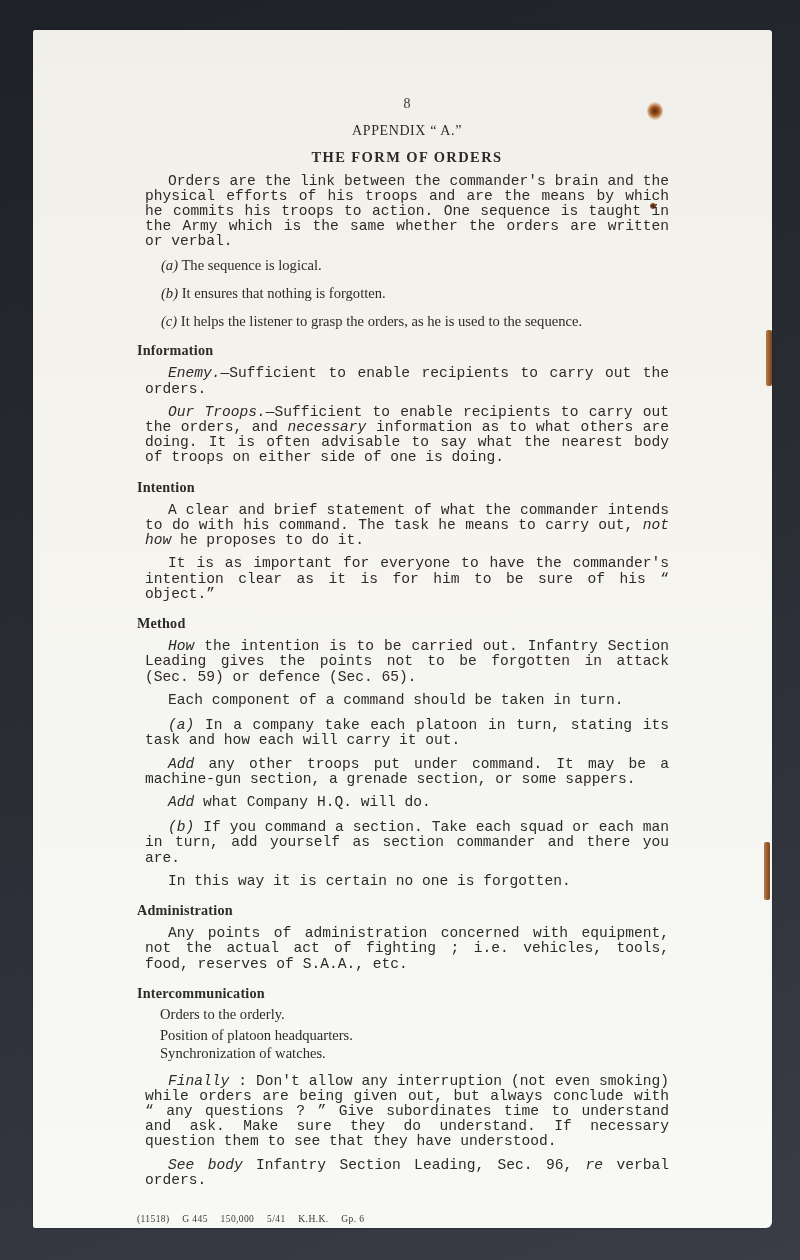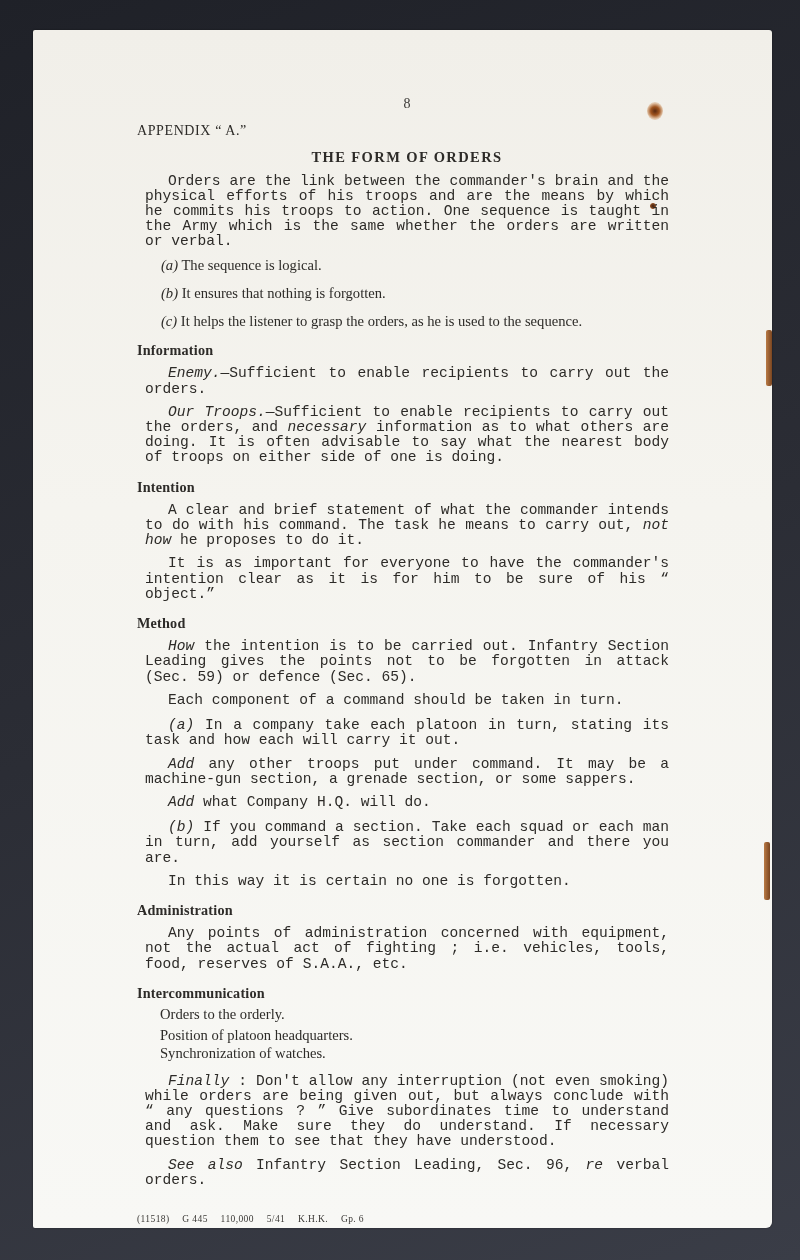--- a/index.html
+++ b/index.html
@@ -29,21 +29,21 @@
   .rust { position: absolute; width: 6px; background: linear-gradient(90deg, #b97a45, #7a4520); border-radius: 2px; }
   .rust.r1 { left: 766px; top: 330px; height: 56px; }
   .rust.r2 { left: 764px; top: 842px; height: 58px; }
 
   .content {
     position: absolute; left: 137px; top: 96px; width: 540px;
     color: #2d2b28;
     font-size: 14.6px; line-height: 15.2px;
   }
   .pagenum { text-align: center; font-size: 14px; margin-left: 0; margin-bottom: 12px; color: #3a3835; }
-  .appendix { font-size: 14px; letter-spacing: 0.6px; margin-bottom: 12px; }
+  .appendix { text-align: center; font-size: 14px; letter-spacing: 0.6px; margin-bottom: 12px; }
   .title { text-align: center; font-weight: bold; font-size: 14.5px; letter-spacing: 1.4px; }
   p { margin: 8px; text-align: justify; font-family: Liberation Mono, monospace; }
   .indent { text-indent: 23px; }
   .gap { margin-top: 7px; }
   .item { padding-left: 24px; margin-top: 13px; }
   .item .lbl { font-style: italic; }
   .heading { font-weight: bold; font-size: 14.2px; margin-top: 14px; margin-bottom: 6px; letter-spacing: 0.2px; }
   .plain-indent { padding-left: 23px; }
   em { font-style: italic; }
   .footer { font-size: 9.5px; margin-top: 24px; letter-spacing: 0.4px; color: #3a3835; }
@@ -100,23 +100,23 @@
 
   <div class="heading">Administration</div>
   <p class="indent">Any points of administration concerned with equipment, not the actual act of fighting ; i.e. vehicles, tools, food, reserves of S.A.A., etc.</p>
 
   <div class="heading">Intercommunication</div>
   <div class="plain-indent" style="margin-top:3px">Orders to the orderly.</div>
   <div class="plain-indent" style="margin-top:6px">Position of platoon headquarters.</div>
   <div class="plain-indent" style="margin-top:3px">Synchronization of watches.</div>
 
   <p class="indent" style="margin-top:12px"><em>Finally</em><span> : Don't allow any interruption (not even smoking) while orders are being given out, but always conclude with “ any questions ? ”  Give subordinates time to understand and ask. Make sure they do understand. If necessary question them to see that they have understood.</span></p>
-  <p class="indent gap"><em>See also</em><span> Infantry Section Leading, Sec. 96, </span><em>re</em><span> verbal orders.</span></p>
+  <p class="indent gap"><em>See body</em><span> Infantry Section Leading, Sec. 96, </span><em>re</em><span> verbal orders.</span></p>
 
   <div class="footer">
     <span>(11518)</span>
     <span>G 445</span>
-    <span>110,000</span>
+    <span>150,000</span>
     <span>5/41</span>
     <span>K.H.K.</span>
     <span>Gp. 6</span>
   </div>
 </div>
 
 </body></html>

